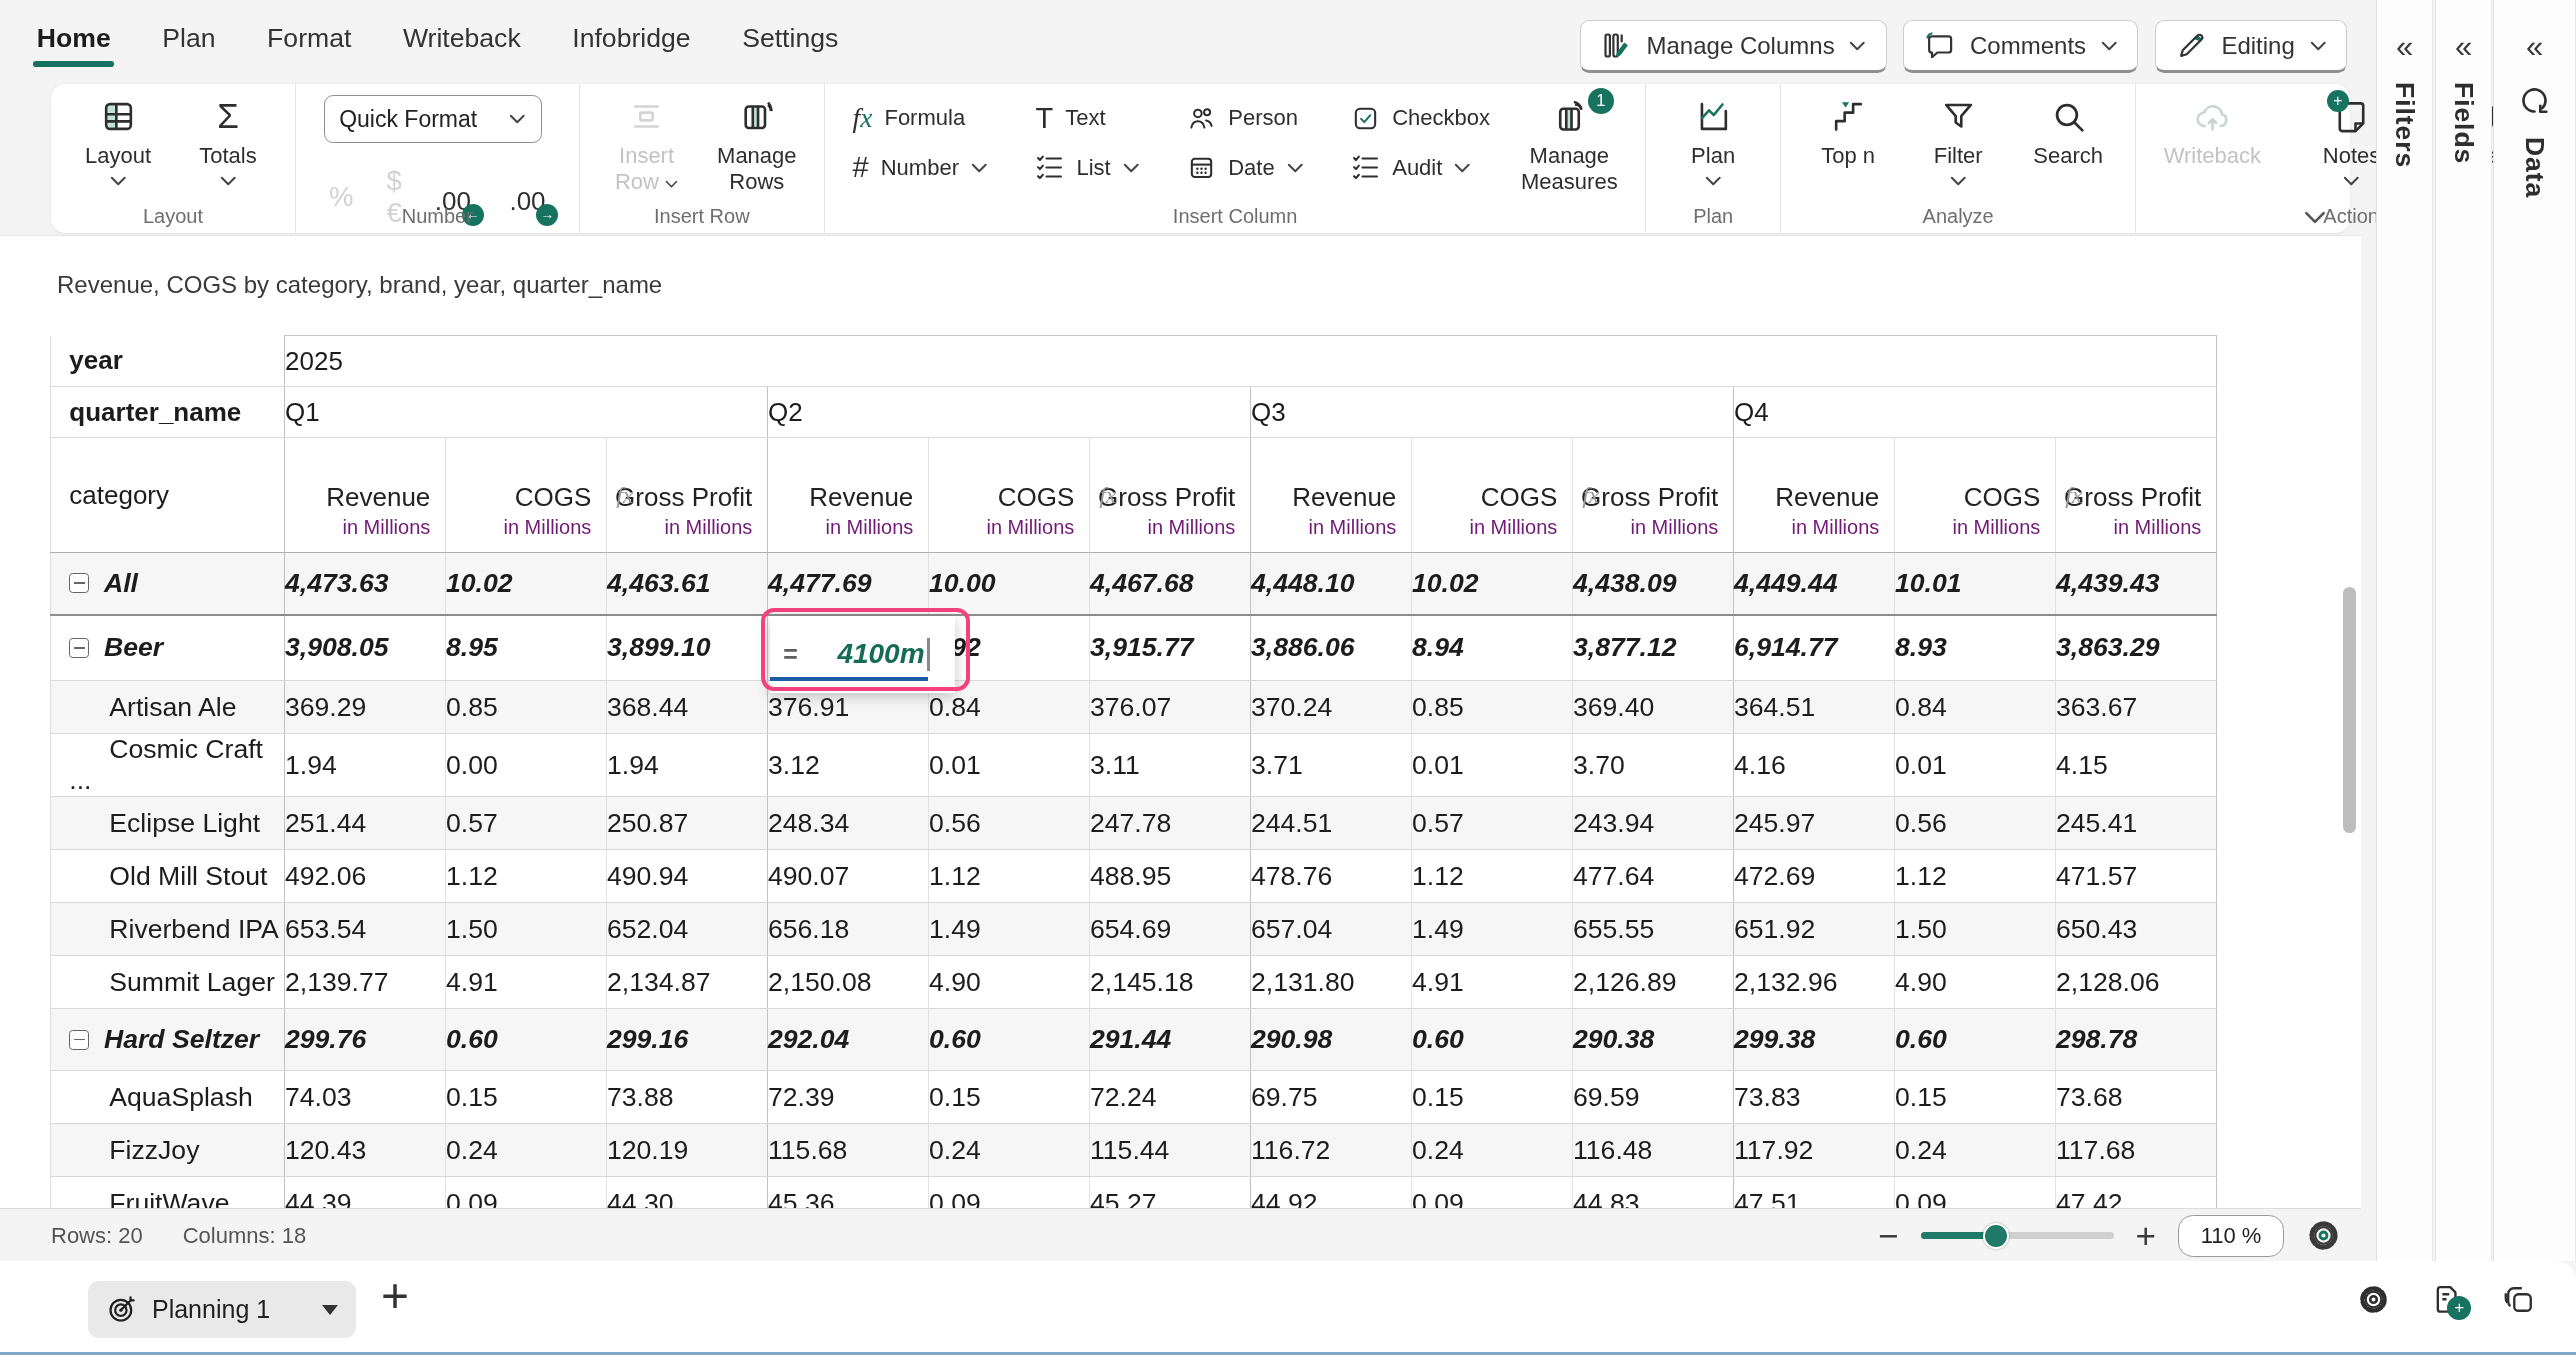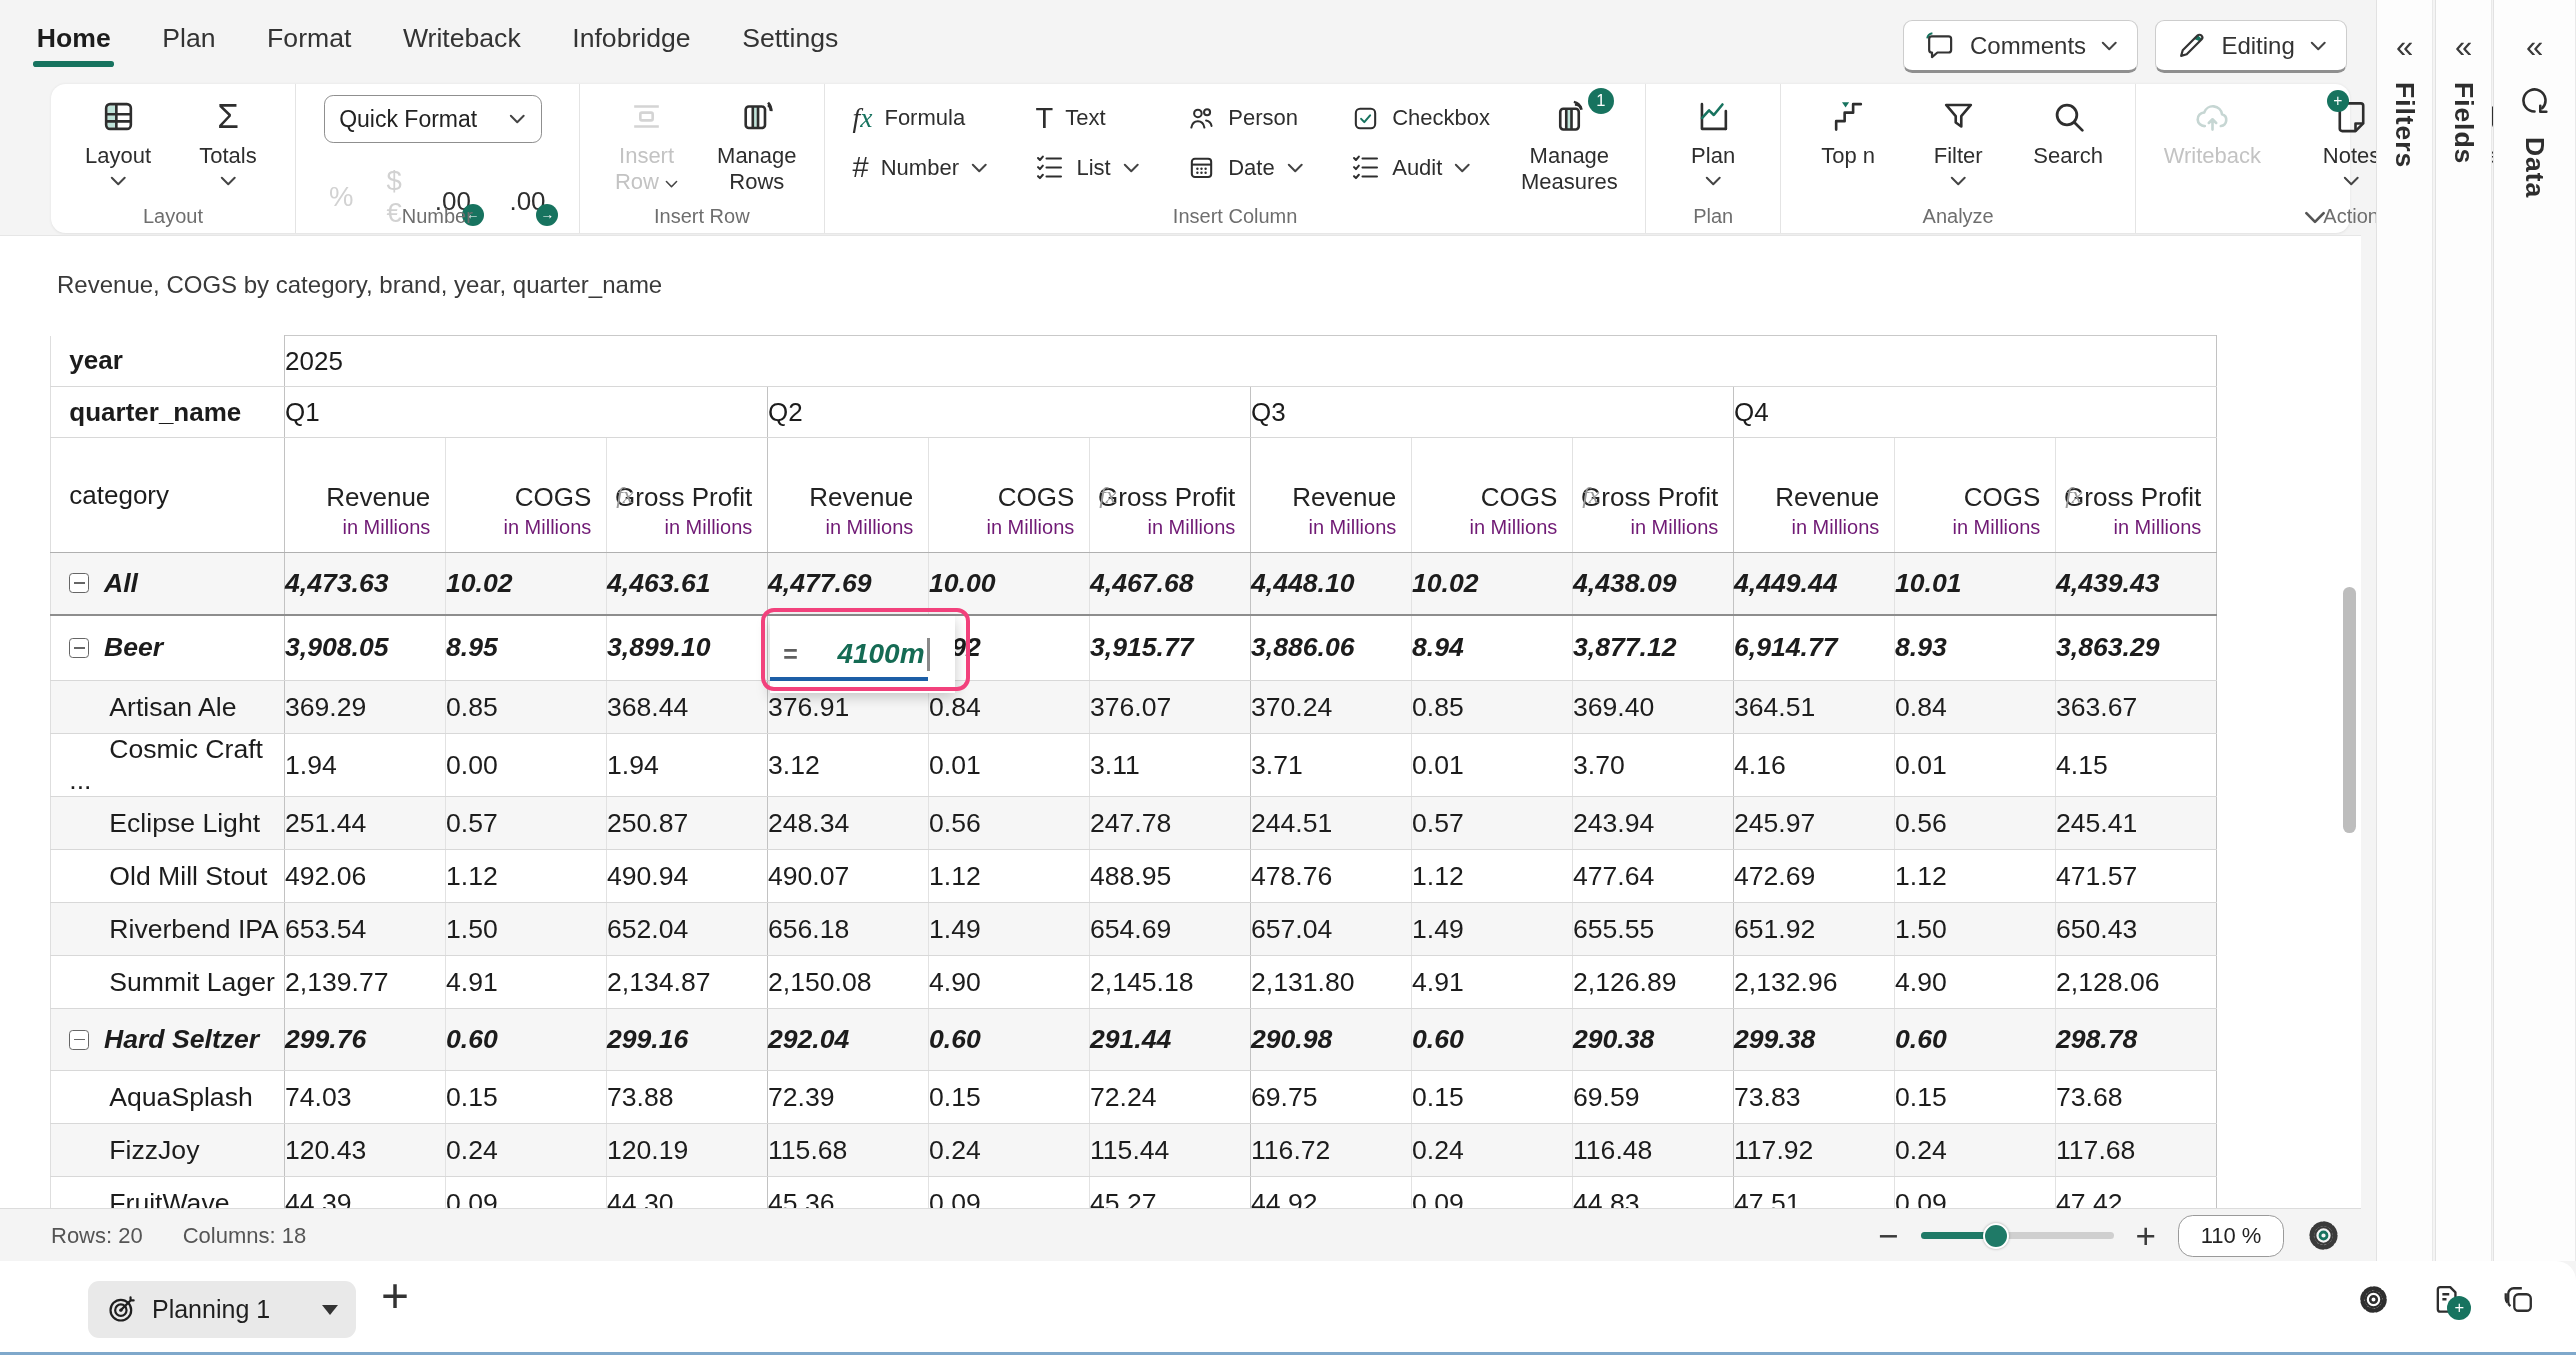--- a/index.html
+++ b/index.html
@@ -299,20 +299,29 @@
     <span class="menu-item">Plan</span>
     <span class="menu-item">Format</span>
     <span class="menu-item">Writeback</span>
     <span class="menu-item">Infobridge</span>
     <span class="menu-item">Settings</span>
   </div>
 
   <div class="top-actions">
     <div class="tbtn">
       <svg class="i" style="--c2:#17735f" viewBox="0 0 34 34" width="31" height="31">
+          <use href="#s-colpen"></use>
+        </svg>
+      <span>Manage Columns</span>
+      <svg class="ch" viewBox="0 0 18 11" width="16.5" height="10">
+          <use href="#s-chev"></use>
+        </svg>
+    </div>
+    <div class="tbtn">
+      <svg class="i" style="--c2:#17735f" viewBox="0 0 34 34" width="31" height="31">
           <use href="#s-bubble"></use>
         </svg>
       <span>Comments</span>
       <svg class="ch" viewBox="0 0 18 11" width="16.5" height="10">
           <use href="#s-chev"></use>
         </svg>
     </div>
     <div class="tbtn">
       <svg class="i" style="--c2:#17735f" viewBox="0 0 34 34" width="31" height="31">
           <use href="#s-pencil"></use>

